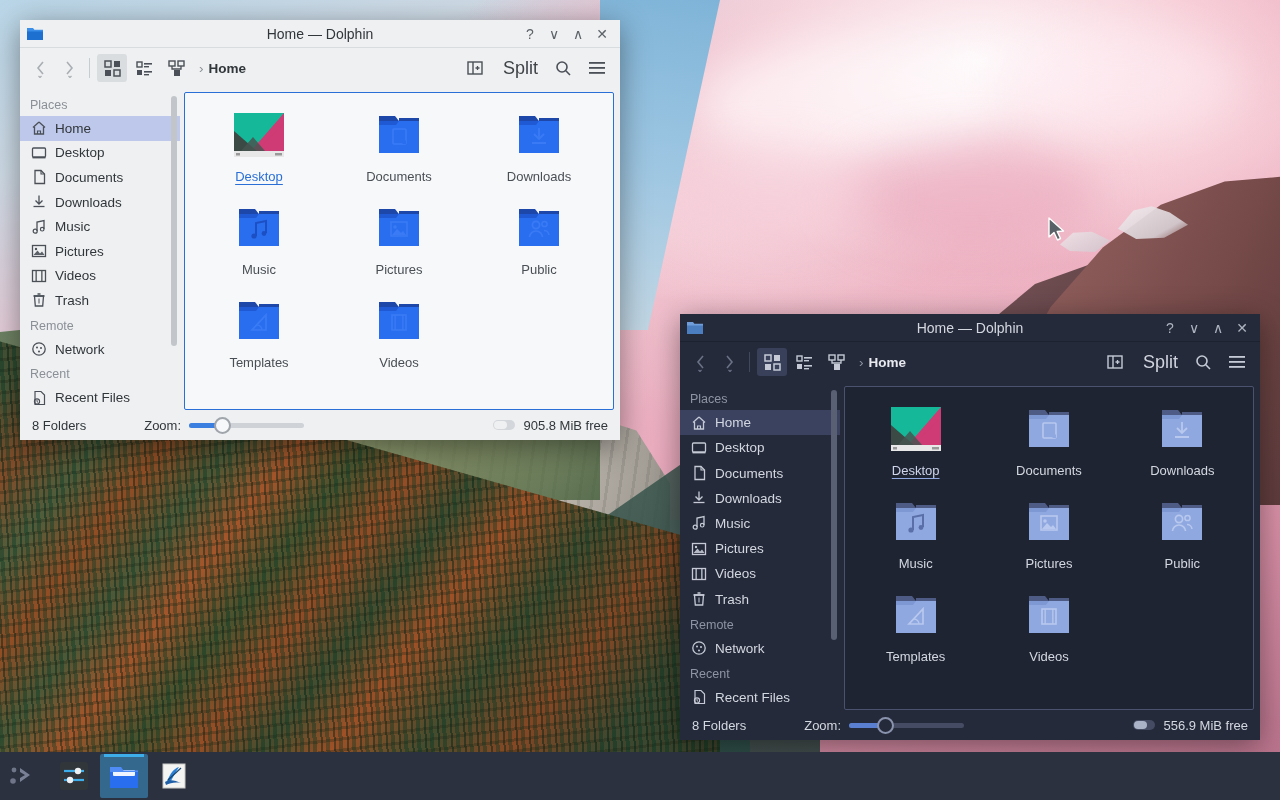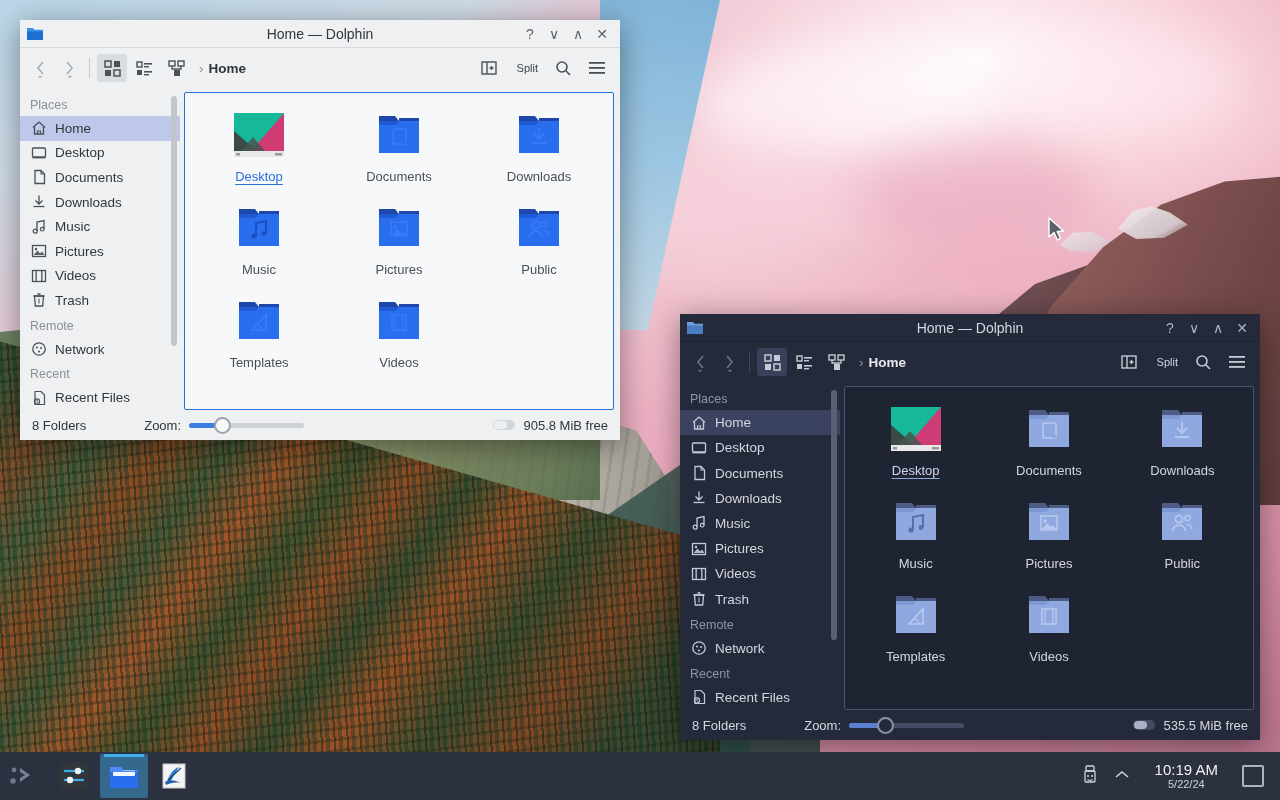--- a/index.html
+++ b/index.html
@@ -173,21 +173,21 @@
   }
   .tb-btn {
     width: 30px; height: 28px; display: flex; align-items: center; justify-content: center;
     border-radius: 3px;
   }
   .tb-btn.pressed { }
   .nav-btn { width: 26px; height: 28px; display: flex; align-items: center; justify-content: center; }
   .tb-sep { width: 1px; height: 20px; margin: 0 5px; }
   .breadcrumb { display: flex; align-items: center; gap: 5px; margin-left: 6px; font-size: 13.5px; font-weight: bold; }
   .tb-right { margin-left: auto; display: flex; align-items: center; gap: 4px; }
-  .split-btn { display: flex; align-items: center; gap: 20px; padding: 0 6px; height: 28px; font-size: 11px; border-radius: 3px; text-align: right; }
+  .split-btn { display: flex; align-items: center; gap: 20px; padding: 0 6px; height: 28px; font-size: 18px; border-radius: 3px; text-align: right; }
 
   .win-body { flex: 1; display: flex; min-height: 0; }
   .places {
     width: 160px; flex: none; display: flex; flex-direction: column;
     padding-top: 4px; position: relative; overflow: hidden;
   }
   .places-section {
     font-size: 12.5px; padding: 6px 10px 4px 10px;
   }
   .place-item {
@@ -949,21 +949,21 @@
     <span>8 Folders</span>
     <span class="zoom-label">Zoom:</span>
     <span class="zoom-track">
       <span class="zoom-fill" style="width:30%;"></span>
       <span class="zoom-handle" style="left:24%;"></span>
     </span>
     <span class="free-space">
       <span class="fs-bar">
           <span class="fs-bar-fill" style="width:13px;"></span>
         </span>
-      <span>535.5 MiB free</span>
+      <span>556.9 MiB free</span>
     </span>
   </div>
 </div>
 
 <div id="taskbar">
   <div class="tb-launcher">
     <svg width="30" height="24" viewBox="0 0 30 24">
       <circle cx="6" cy="6" r="2.4" fill="#6f7688"></circle>
       <circle cx="5" cy="17" r="2.8" fill="#6f7688"></circle>
       <path d="M12 4 L22 11 L12 18 L12 14 L17 11 L12 8z" fill="#7a8196"></path>
@@ -989,38 +989,17 @@
     <div class="tb-task">
       <svg width="30" height="30" viewBox="0 0 30 30">
         <rect x="4" y="3" width="22" height="24" fill="#f4f4f2" stroke="#c9cbc8" stroke-width="1"></rect>
         <path d="M8 20 C12 12 14 8 20 6 C16 12 14 16 11 22z" fill="#2a7fd6"></path>
         <path d="M6 21 C10 18 16 19 22 22 C16 21 11 22 7 24z" fill="#1f5fa8"></path>
         <path d="M9 19 L22 7" stroke="#16456f" stroke-width="1.2" fill="none"></path>
       </svg>
     </div>
   </div>
   <div class="tb-spacer"></div>
-  <div class="tb-tray">
-    <span>
-      <svg width="18" height="20" viewBox="0 0 18 20">
-        <rect x="5" y="2" width="8" height="5" rx="1" fill="none" stroke="#cfd5dc" stroke-width="1.3"></rect>
-        <rect x="4" y="7" width="10" height="11" rx="1" fill="none" stroke="#cfd5dc" stroke-width="1.3"></rect>
-        <circle cx="7" cy="12" r="1" fill="#cfd5dc"></circle>
-        <circle cx="11" cy="12" r="1" fill="#cfd5dc"></circle>
-        <path d="M6.5 15.5 q2.5 2 5 0" stroke="#cfd5dc" stroke-width="1.1" fill="none"></path>
-      </svg>
-    </span>
-    <span>
-      <svg width="18" height="12" viewBox="0 0 18 12">
-          <path d="M3 8 L9 3 L15 8" stroke="#cfd5dc" stroke-width="1.6" fill="none"></path>
-        </svg>
-    </span>
-    <span class="tb-clock">
-      <div class="time">10:19 AM</div>
-      <div class="date">5/22/24</div>
-    </span>
-    <span class="tb-showdesk"></span>
-  </div>
 </div>
 
 <svg id="cursor" style="left:1047px;top:216px;" width="20" height="28" viewBox="0 0 20 28">
   <path d="M2 2 L2 21 L7 16.5 L10.5 24 L13.5 22.5 L10.2 15.5 L16.5 15z" fill="#5a6068" stroke="#ffffff" stroke-width="1.4" stroke-linejoin="round"></path>
 </svg>
 
 </body></html>

